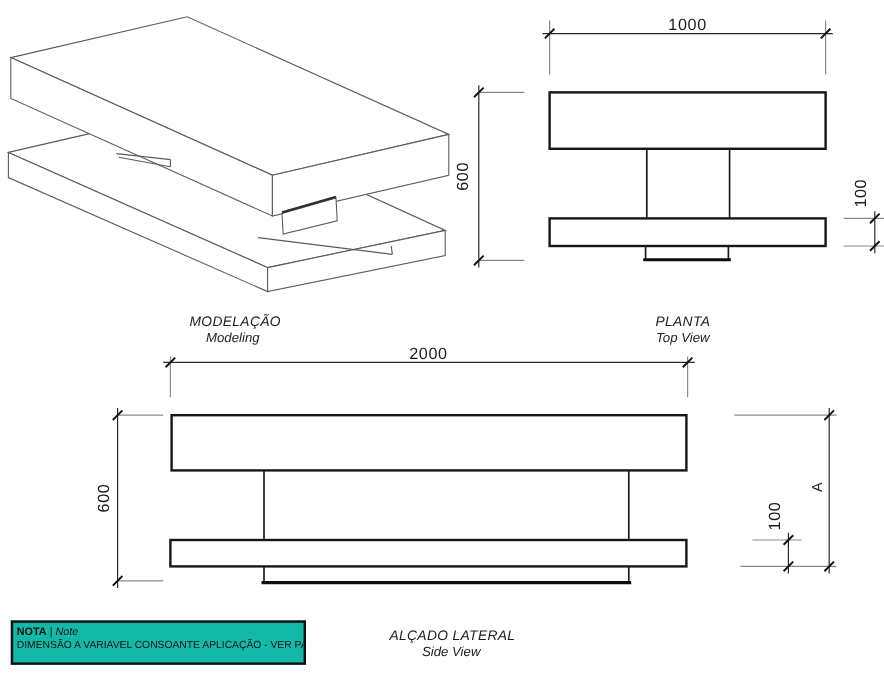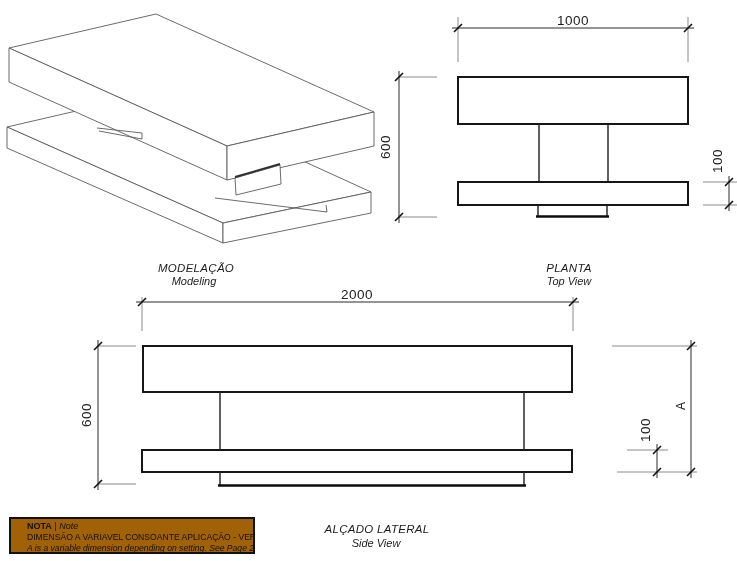--- a/index.html
+++ b/index.html
@@ -16,21 +16,21 @@
   .obj-thin{fill:none;stroke:#1d1d1d;stroke-width:1.4;}
   .obj-thick{fill:none;stroke:#0d0d0d;stroke-width:2.6;}
   .dim{fill:none;stroke:#2a2a2a;stroke-width:1;}
   .ext{fill:none;stroke:#8a8a8a;stroke-width:1;}
   .tick{fill:none;stroke:#111111;stroke-width:1.6;}
   .iso{fill:#ffffff;stroke:#5a5a5a;stroke-width:.9;}
   .iso-line{fill:none;stroke:#5a5a5a;stroke-width:.9;}
   .iso-thick{fill:none;stroke:#2f2f2f;stroke-width:2;}
   .notebox{
     position:absolute;left:9px;top:517px;width:246px;height:37px;box-sizing:border-box;
-    border:2px solid #111;padding:2px 5px 0 16px;background:#a16207;
+    border:2px solid #111;padding:2px 5px 0 3px;background:#14b8a6;
     font-size:8.6px;line-height:10.8px;color:#111;white-space:nowrap;overflow:hidden;
   }
   .notebox .hd{font-size:9px;}
   .b{font-weight:bold;}
   .i{font-style:italic;}
 </style>
 </head>
 <body>
 
 <div class="sheet">
@@ -133,16 +133,15 @@
       <text class="dim-text-small" transform="translate(685,406) rotate(-90)" text-anchor="middle">A</text>
     </g>
     <text class="view-title" x="377" y="533" text-anchor="middle">ALÇADO LATERAL</text>
     <text class="view-sub" x="376" y="547" text-anchor="middle">Side View</text>
   </g>
 </svg>
 
 <div class="notebox">
   <div class="hd"><span class="b">NOTA</span> <span>|</span> <span class="i">Note</span></div>
   <div>DIMENSÃO A VARIAVEL CONSOANTE APLICAÇÃO - VER PAG. 2</div>
-  <div class="i">A is a variable dimension depending on setting. See Page 2</div>
 </div>
 
 </div>
 
 </body></html>

